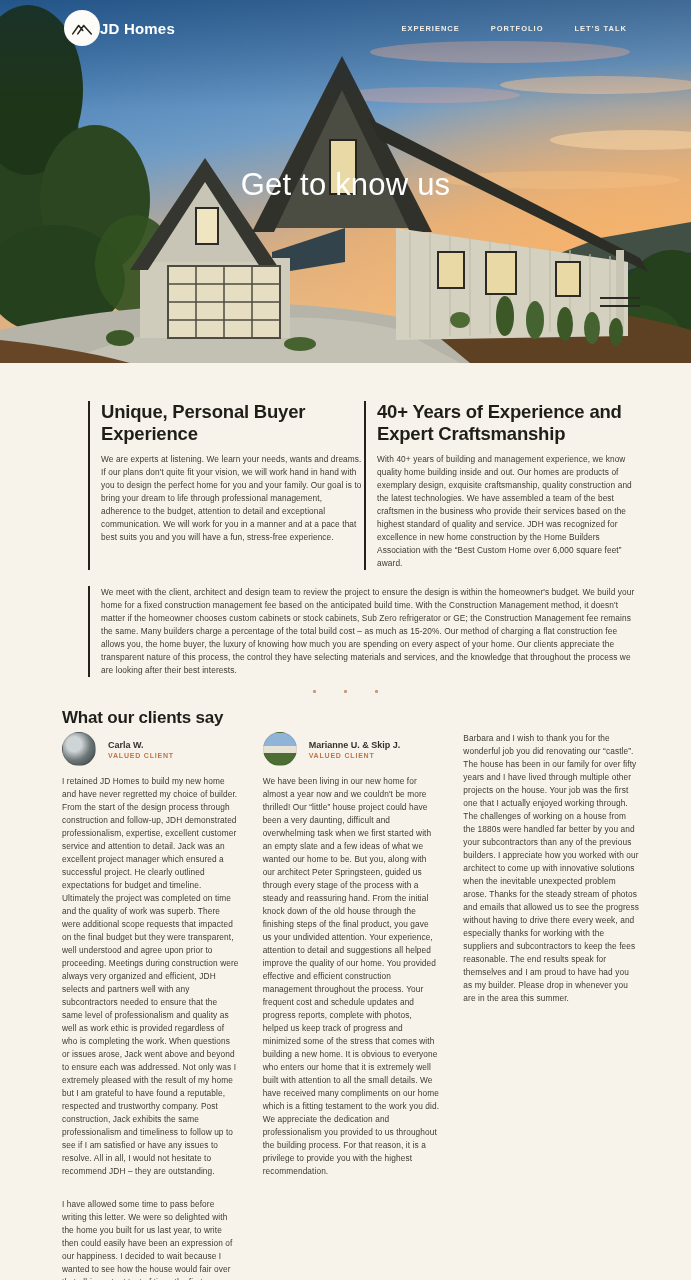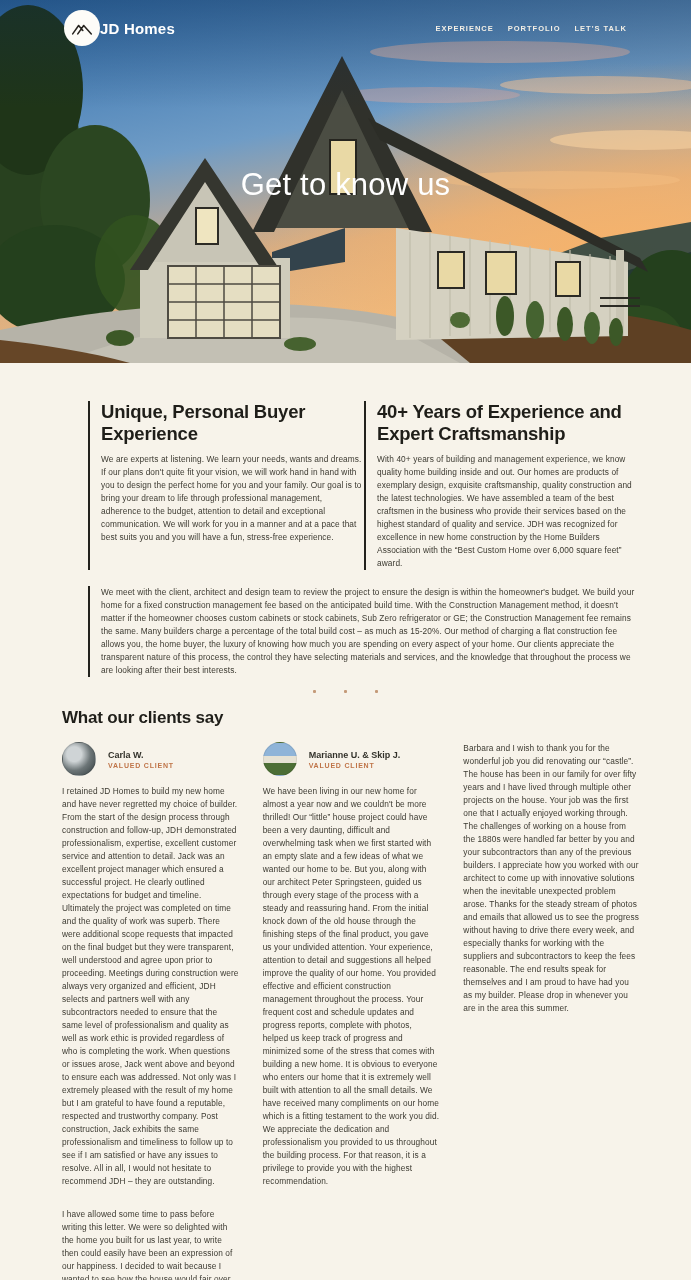--- a/index.html
+++ b/index.html
@@ -14,41 +14,41 @@
   .hero svg.art { position:absolute; inset:0; width:100%; height:100%; display:block; }
   .hero-header {
     position:absolute; top:0; left:0; right:0; display:flex;
     align-items:center; justify-content:space-between; padding:10px 64px 0 64px; z-index:3;
   }
   .brand { display:flex; align-items:center; gap:0; cursor:pointer; }
   .logo-circle { width:36px; height:36px; border-radius:50%; background:#fdfcf8;
     display:flex; align-items:center; justify-content:center; }
   .logo-circle svg { width:22px; height:16px; }
   .brand-text { color:#ffffff; font-size:15px; font-weight:bold; letter-spacing:.2px; }
-  nav.main-nav { display:flex; gap:14px;align-items:flex-end; }
+  nav.main-nav { display:flex; gap:31px;align-items:flex-end; }
   nav.main-nav a { color:#f3efe6; font-size:7.5px; letter-spacing:1px; text-decoration:none;
     text-transform:uppercase; font-weight:bold; cursor:pointer; }
   .hero-title {
     position:absolute; left:0; right:0; top:167px; z-index:2; text-align:center;
     color:#ffffff; font-size:31px; font-weight:400; letter-spacing:.2px;
   }
   
   main { flex:1 1 auto; }
   .two-col {
     display:grid; grid-template-columns:1fr 1fr; 
     padding:0 51px 0 88px; margin-top:38px;
   }
   .bordered { border-left:2px solid #23221d; padding-left:11px; }
   .sec-title { font-size:18.5px; line-height:1.17; font-weight:bold; color:#1f1e19; margin-bottom:9px; letter-spacing:-.2px; }
   .body-text { font-size:8.3px; line-height:13px; color:#3c3a31; letter-spacing:.1px; }
   .wide-section { padding:0 51px 0 88px; margin-top:16px; }
   .dots { display:flex; justify-content:center; gap:28px; margin:13px 0 0 0; }
   .dot { width:3px; height:3px; background:#c49a79; border-radius:1px; cursor:pointer; }
   .clients { padding:0 51px 0 62px; margin-top:15px; }
-  .clients-title { font-size:17px; font-weight:bold; color:#1f1e19; margin-bottom:14px; letter-spacing:-.2px; }
+  .clients-title { font-size:17px; font-weight:bold; color:#1f1e19; margin-bottom:4px; letter-spacing:-.2px; }
   .t-grid { display:grid; grid-template-columns:1fr 1fr 1fr; column-gap:24px; row-gap:20px; }
   .t-head { display:flex; align-items:center; gap:12px; margin-bottom:9px; }
   .avatar { width:34px; height:34px; border-radius:50%; flex:0 0 auto; border:1px solid rgba(0,0,0,.08); }
   .av1 { background:radial-gradient(circle at 35% 35%, #cfd4d6 0 25%, #6d7678 55%, #303a3c 100%); }
   .av2 { background:linear-gradient(180deg,#8fb4d8 0 40%, #e6e2d4 40% 62%, #4c6e35 62% 100%); }
   .av3 { background:linear-gradient(180deg,#a9c2dd 0 35%, #c9b694 35% 65%, #42582e 65% 100%); }
   .av4 { background:linear-gradient(180deg,#9db9d2 0 38%, #ded8c6 38% 68%, #6c7d55 68% 100%); }
   .t-name { font-size:9px; font-weight:bold; color:#33322b; margin-bottom:2px; }
   .t-role { font-size:7px; font-weight:bold; letter-spacing:.8px; color:#bf7448; text-transform:uppercase; }
   

